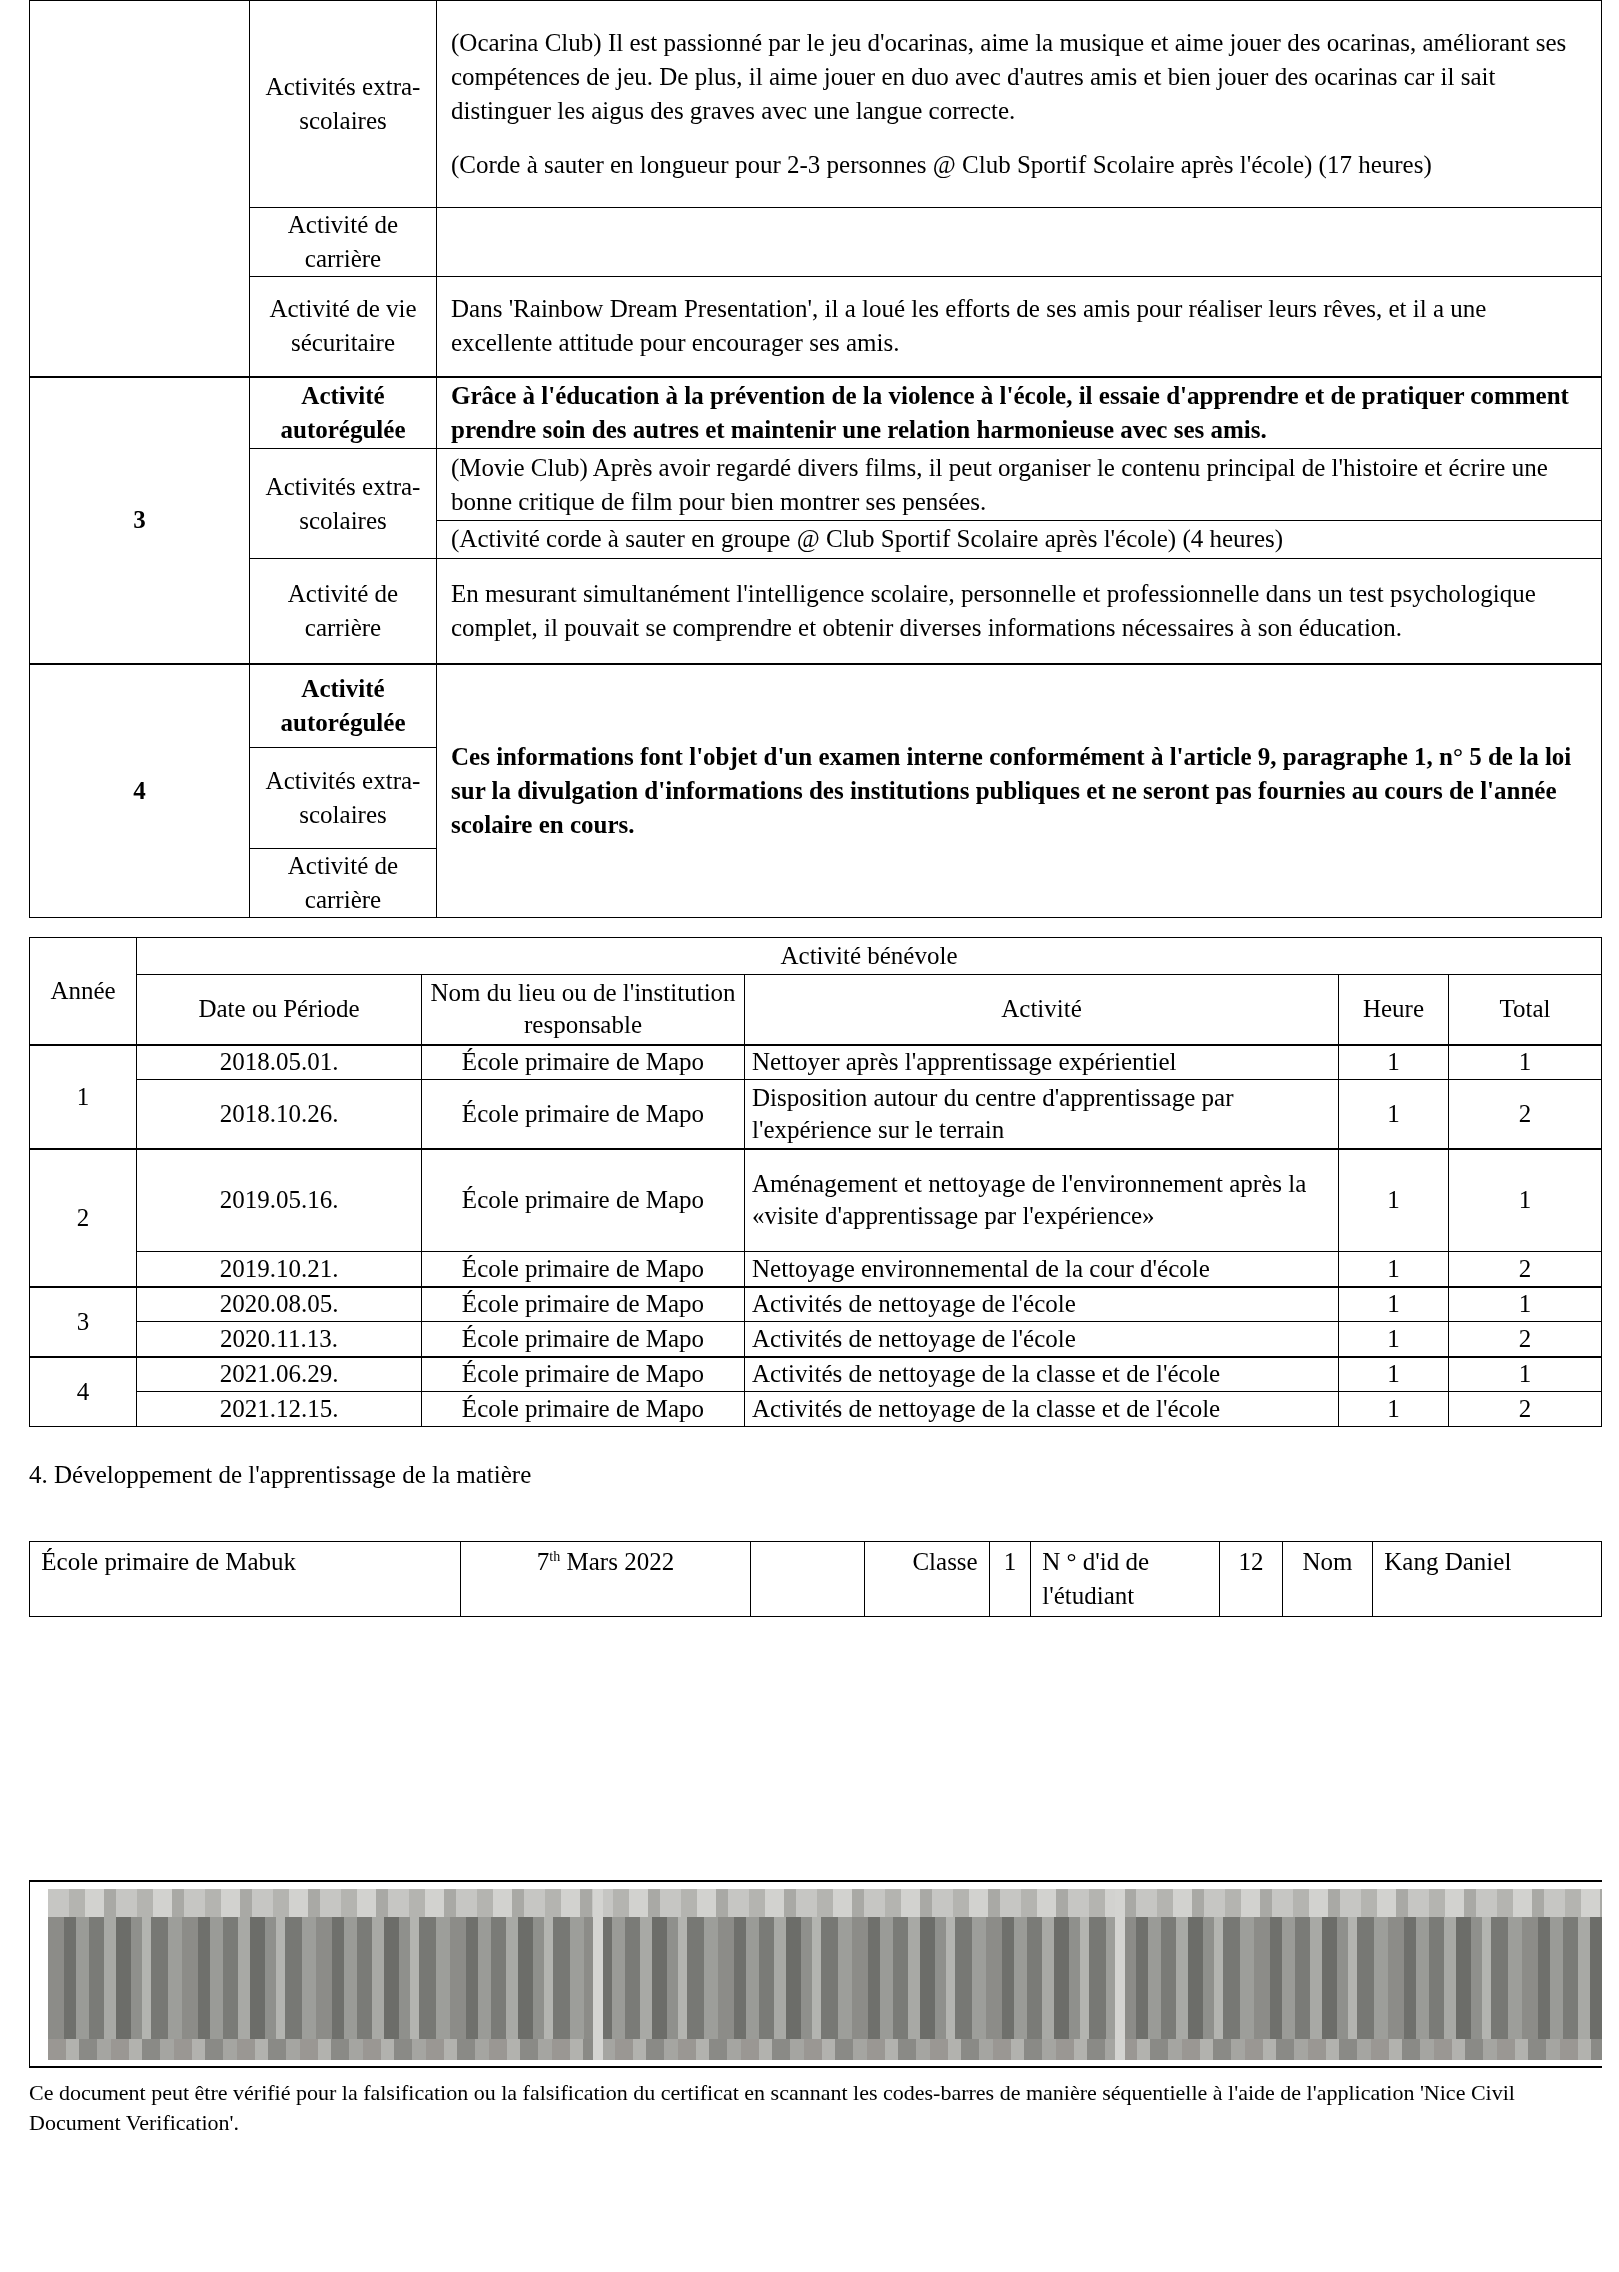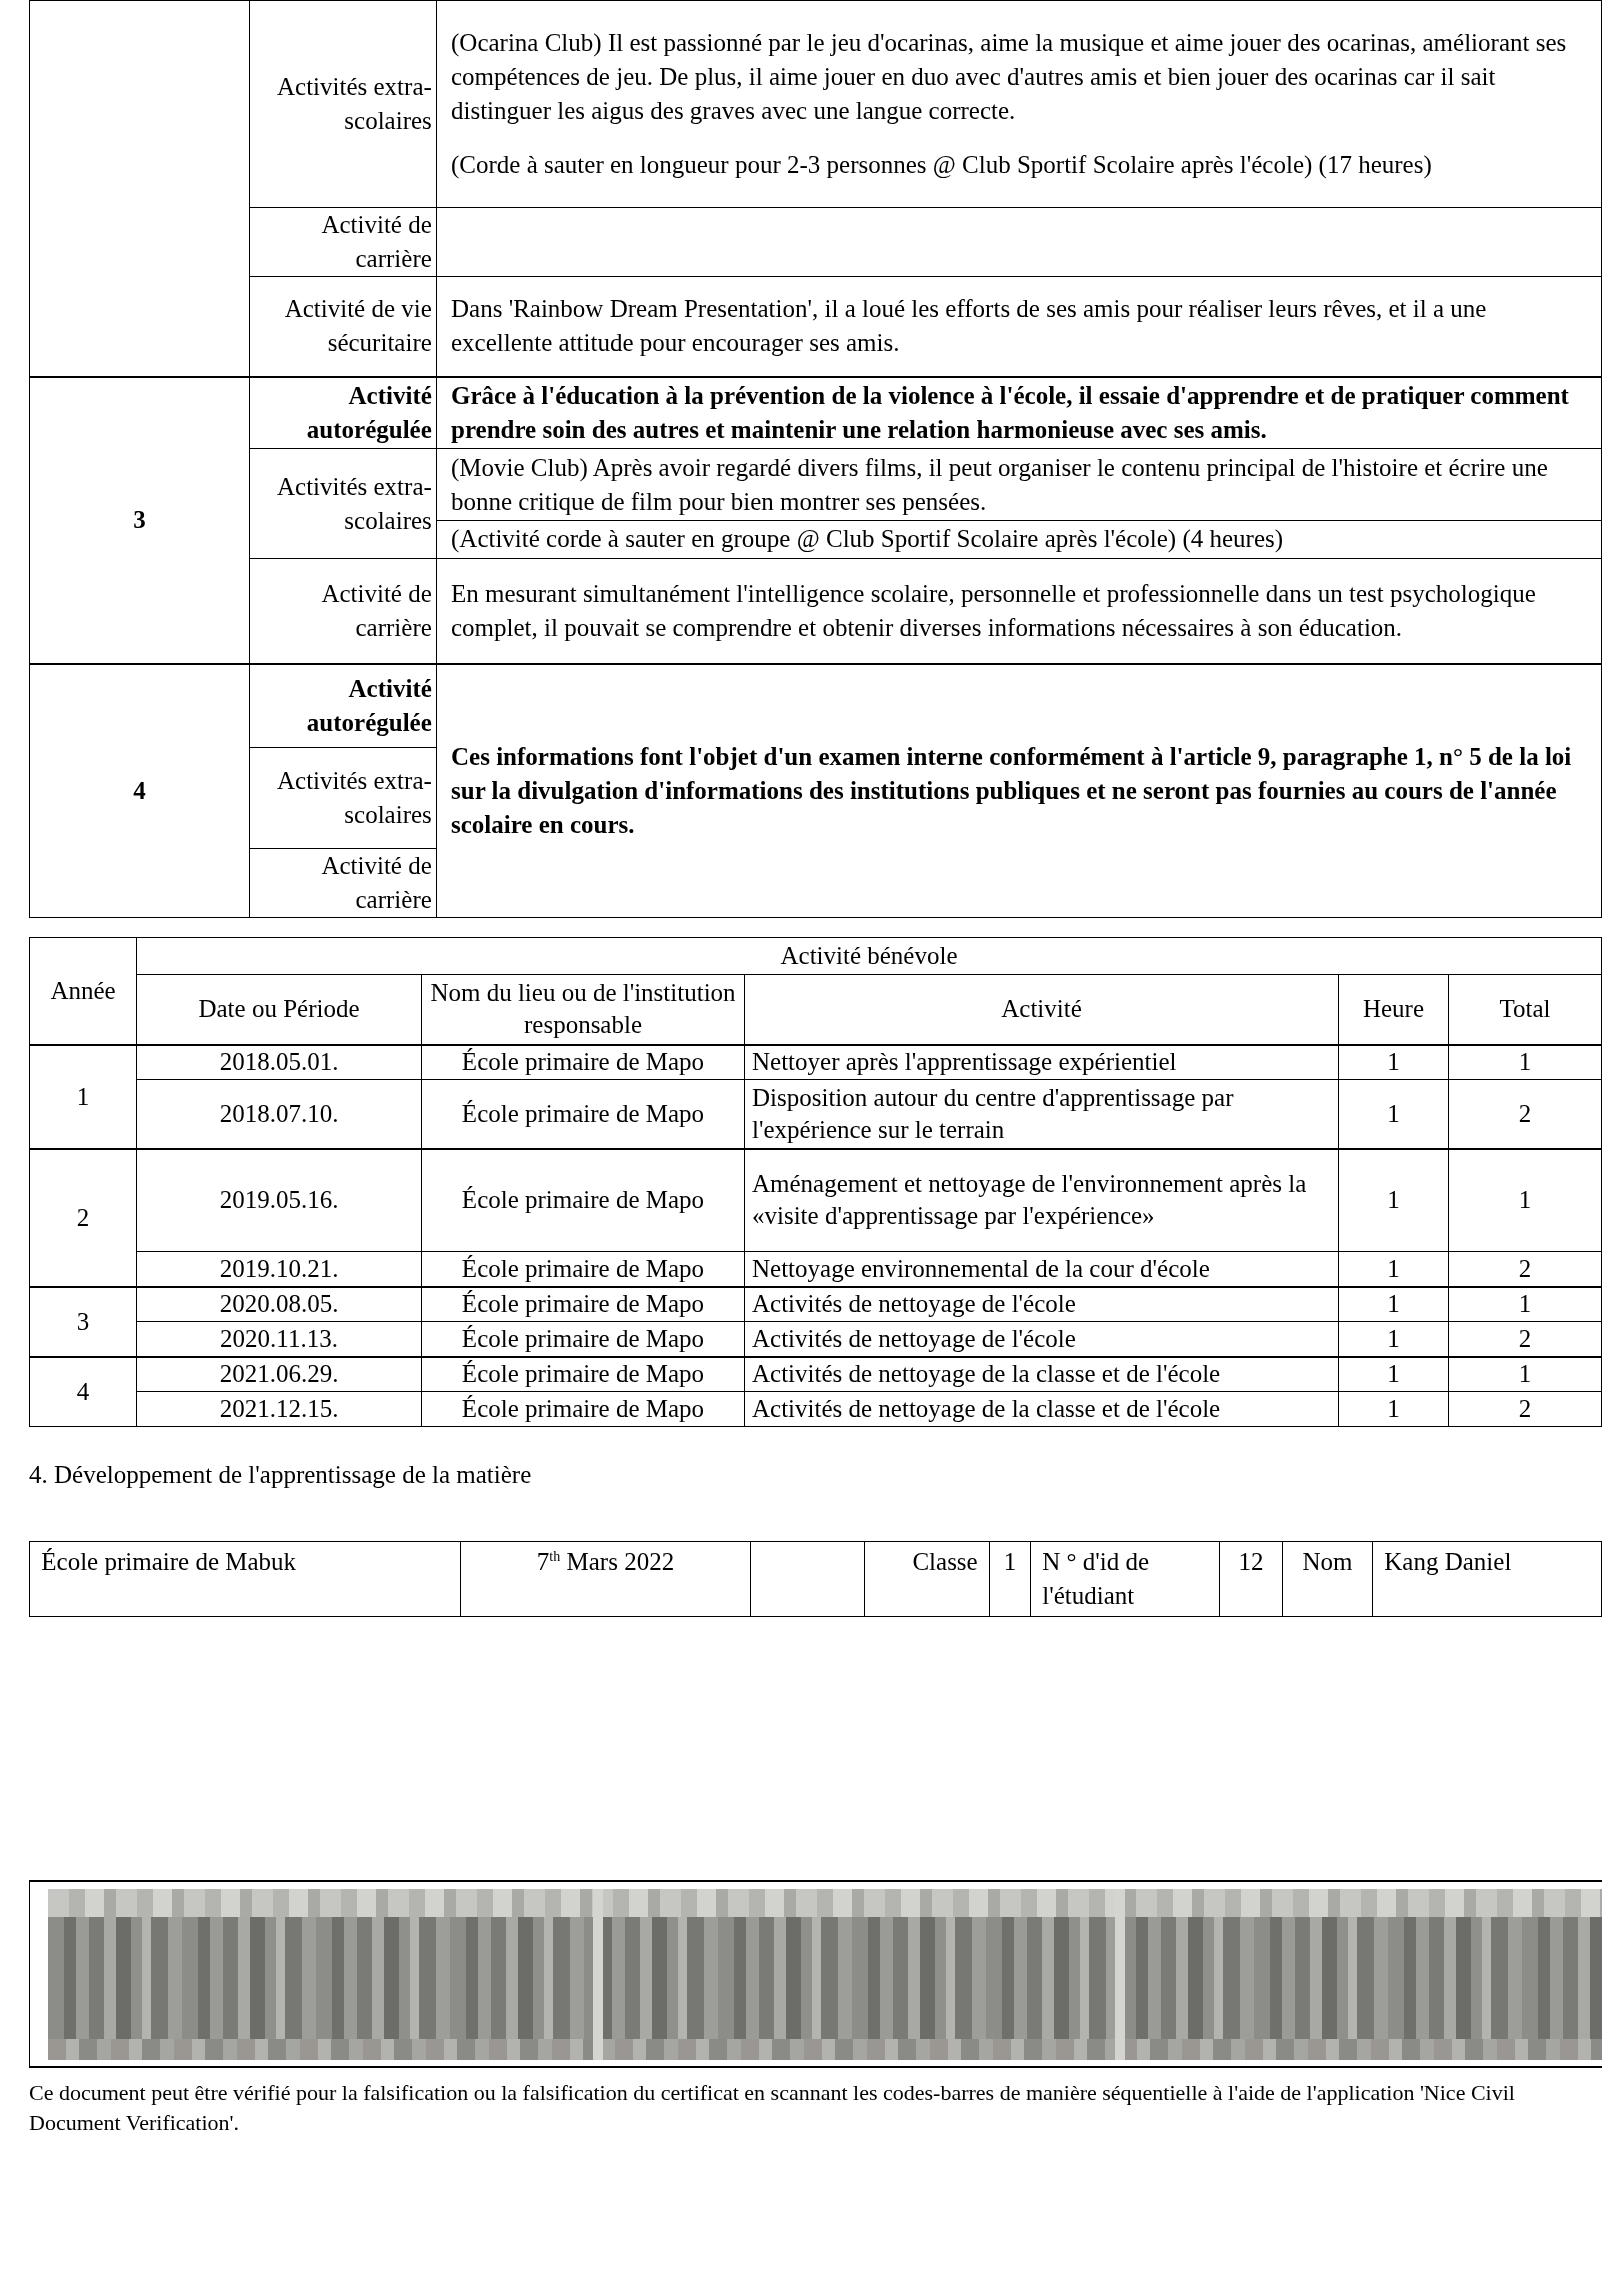--- a/index.html
+++ b/index.html
@@ -6,21 +6,21 @@
   body { width:1620px; height:2273px; position:relative; overflow:hidden;
          font-family:"Liberation Serif", "DejaVu Serif", serif; color:#000; }
   table { border-collapse:collapse; position:absolute; }
   td, th { border:1.4px solid #000; font-weight:normal; padding:0 10px; vertical-align:middle; }
   .c { text-align:center; }
   .l { text-align:left; }
 
   
   #activities { left:29px; top:0; width:1573px; font-size:25px; line-height:34px; }
   #activities td.year { width:190px; text-align:center; }
-  #activities td.cat { width:162px; text-align:right; padding:0 4.2px; }
+  #activities td.cat { width:162px; text-align:center; padding:0 4.2px; }
   #activities td.desc { text-align:left; padding:1.4px 14px;margin-left:36px; }
   #activities tr.thick-top > td { border-top:2.8px solid #000;font-weight:bold; }
   .para-gap { height:20px; }
 
   
   #volunteer { left:29px; top:937px; width:1573px; font-size:25px; line-height:32px; }
   #volunteer td, #volunteer th { padding:0 7px; }
   #volunteer .grp > td { border-top:2.8px solid #000; }
 
   
@@ -131,21 +131,21 @@
 
   <tr class="grp" style="height:35px">
     <td class="c" rowspan="2">1</td>
     <td class="c">2018.05.01.</td>
     <td class="c">École primaire de Mapo</td>
     <td class="l">Nettoyer après l'apprentissage expérientiel</td>
     <td class="c">1</td>
     <td class="c">1</td>
   </tr>
   <tr style="height:69px">
-    <td class="c">2018.07.10.</td>
+    <td class="c">2018.10.26.</td>
     <td class="c">École primaire de Mapo</td>
     <td class="l">Disposition autour du centre d'apprentissage par l'expérience sur le terrain</td>
     <td class="c">1</td>
     <td class="c">2</td>
   </tr>
 
   <tr class="grp" style="height:103px">
     <td class="c" rowspan="2">2</td>
     <td class="c">2019.05.16.</td>
     <td class="c">École primaire de Mapo</td>

